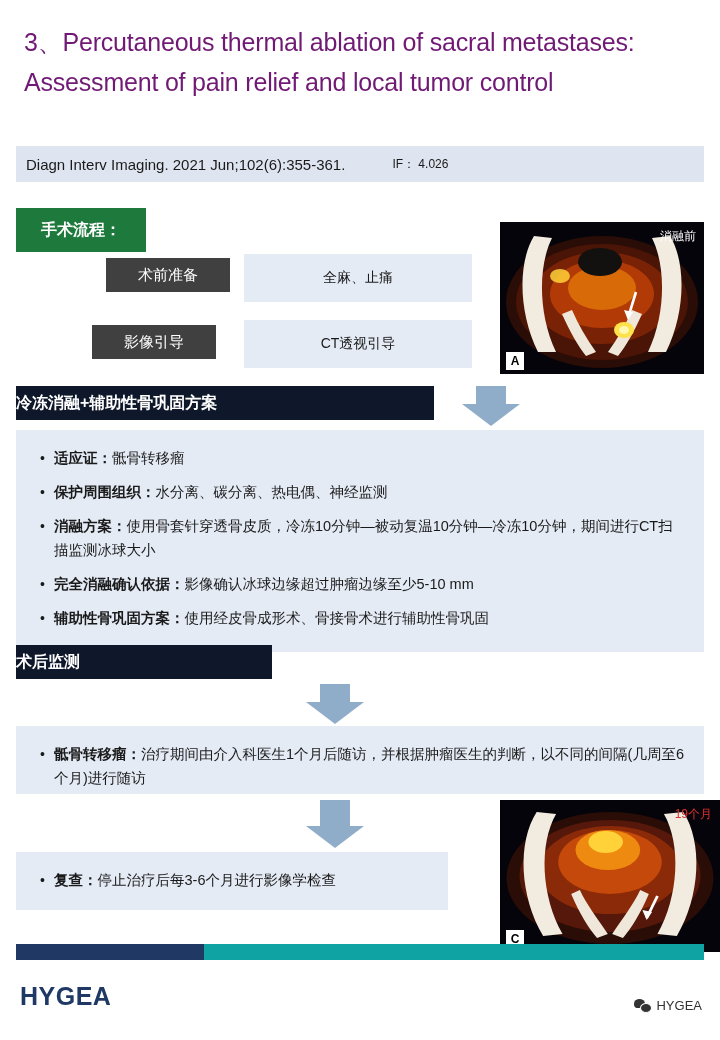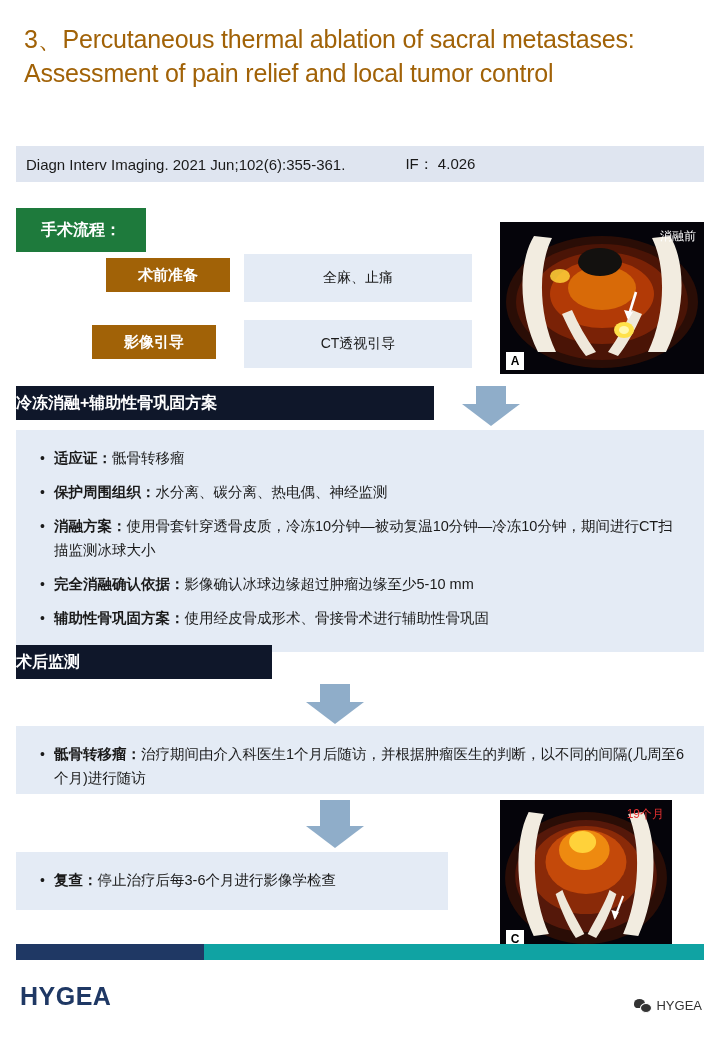--- a/index.html
+++ b/index.html
@@ -21,22 +21,22 @@
     height: 1040px;
   }
 
   
   .title {
     position: absolute;
     left: 24px;
     top: 22px;
     width: 620px;
     font-size: 25px;
-    line-height: 34px;
-    color: #a16207;
+    line-height: 40px;
+    color: #701a75;
     font-weight: 400;
     letter-spacing: -0.2px;
   }
 
   
   .journal-bar {
     position: absolute;
     left: 16px;
     top: 146px;
     width: 688px;
@@ -44,23 +44,23 @@
     background: #dfe5f0;
     display: flex;
     align-items: center;
   }
   .journal-text {
     font-size: 15px;
     color: #1a1a1a;
     margin-left: 10px;
   }
   .journal-if {
-    font-size: 15px;
-    color: #1a1a1a;
-    margin-left: 60px;
+    font-size: 12px;
+    color: #1a1a1a;
+    margin-left: 47px;
   }
 
   
   .flow-label {
     position: absolute;
     left: 16px;
     top: 208px;
     width: 130px;
     height: 44px;
     background: #1e7a3c;
@@ -68,24 +68,24 @@
     font-size: 16px;
     font-weight: bold;
     display: flex;
     align-items: center;
     justify-content: center;
   }
 
   
   .step-tag {
     position: absolute;
-    background: #a16207;
+    background: #404040;
     color: #ffffff;
     font-size: 15px;
-    font-weight: bold;
+    font-weight: normal;
     display: flex;
     align-items: center;
     justify-content: center;
   }
   .step-box {
     position: absolute;
     background: #e4ebf5;
     color: #1a1a1a;
     font-size: 14px;
     display: flex;
@@ -177,21 +177,21 @@
     font-weight: bold;
   }
 
   
   .ct-image {
     position: absolute;
     background: #000000;
     overflow: hidden;
   }
   #ct-top { left: 500px; top: 222px; width: 204px; height: 152px; }
-  #ct-bottom { left: 500px; top: 800px; width: 172px; height: 152px; }
+  #ct-bottom { left: 500px; top: 800px; width: 220px; height: 152px; }
 
   .ct-canvas { position: absolute; left: 0; top: 0; width: 100%; height: 100%; }
 
   .ct-label {
     position: absolute;
     left: 6px;
     bottom: 4px;
     width: 18px;
     height: 18px;
     background: #ffffff;

